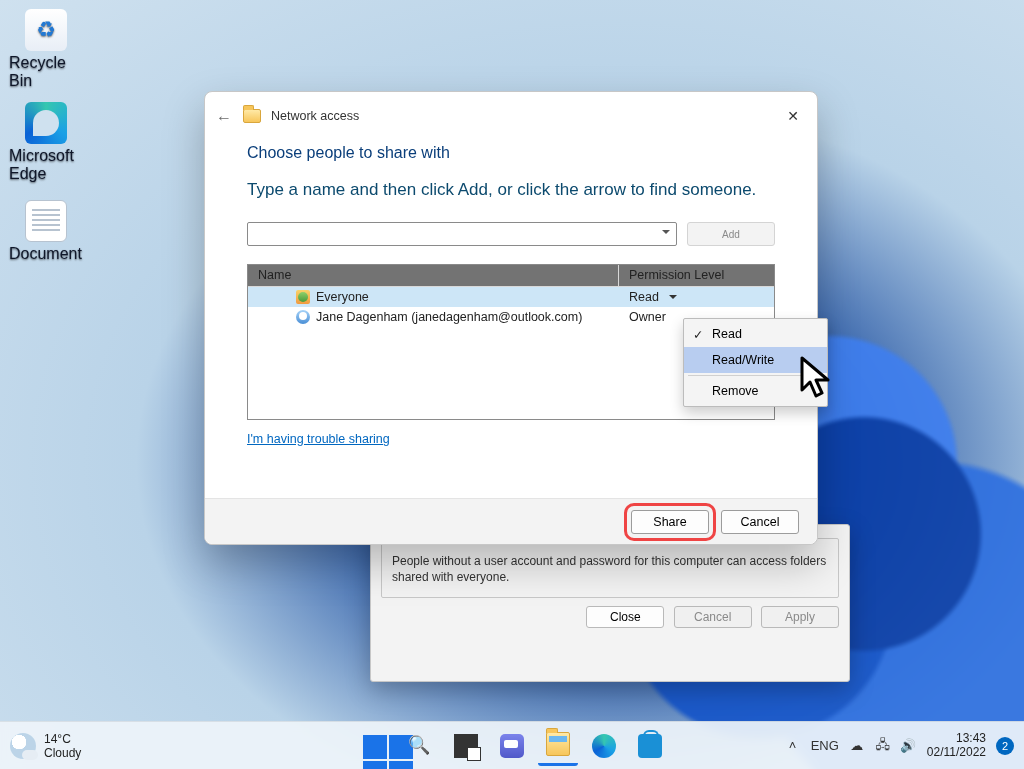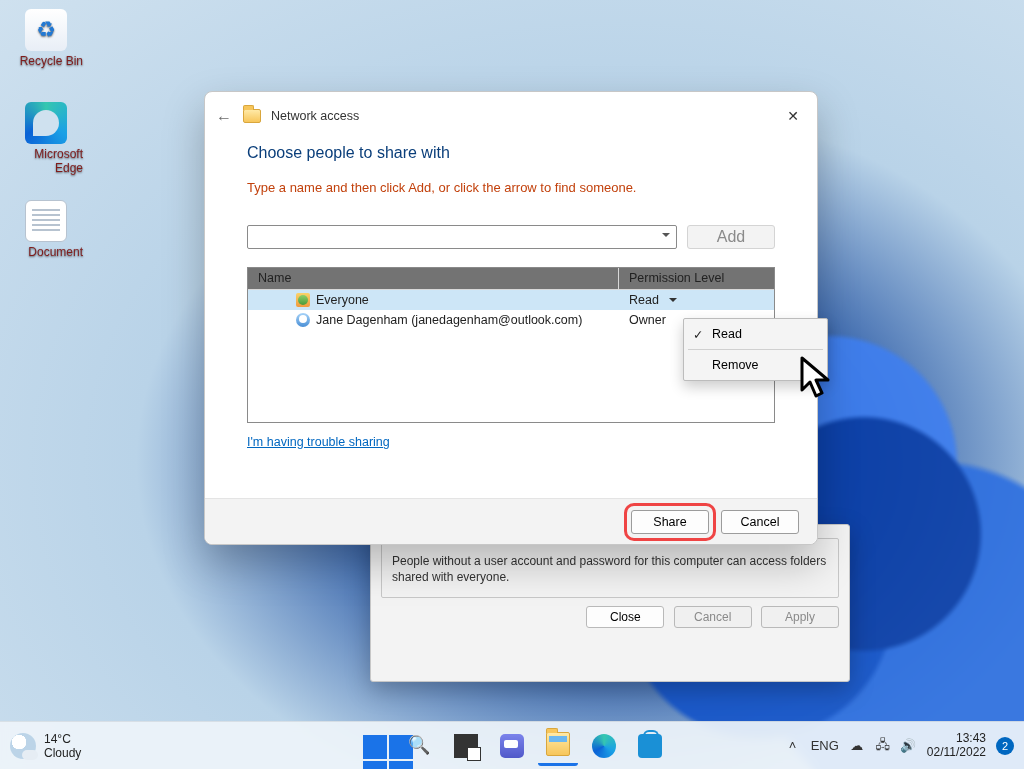--- a/index.html
+++ b/index.html
@@ -17,21 +17,21 @@
       radial-gradient(circle at 60% 55%, #0b3fa8 0 20%, transparent 21%),
       radial-gradient(circle at 45% 65%, #1454c9 0 22%, transparent 23%),
       radial-gradient(circle at 70% 70%, #2d6fe0 0 25%, transparent 26%),
       radial-gradient(circle at 55% 45%, #3f7ff0 0 23%, transparent 24%);
     filter: blur(1px);
     opacity: 0.9;
     pointer-events: none;
   }
 
   
-  .desktop-icon { position: absolute; width: 74px; text-align: right; color: #7f1d1d; font-size: 12px; text-shadow: 0 1px 2px rgba(0,0,0,.6); }
+  .desktop-icon { position: absolute; width: 74px; text-align: left; color: #0f172a; font-size: 16px; text-shadow: 0 1px 2px rgba(0,0,0,.6); }
   .desktop-icon .ic { width: 42px; height: 42px; margin: 0 auto 3px; display:flex; align-items:center; justify-content:center; border-radius:6px; }
   .ic-recycle { background: linear-gradient(#fff,#e8eef6); position:relative; }
   .ic-recycle::after{ content:"♻"; color:#2279d4; font-size:22px;}
   .ic-edge { background: conic-gradient(#36c7b0,#1aa0e6,#0b62d6,#36c7b0); border-radius:50%; position:relative;}
   .ic-edge::after{content:""; position:absolute; inset:8px; background:#cfe1ef; border-radius:50% 50% 50% 0;}
   .ic-doc { background:#fff; border:1px solid #b7c3d0; border-radius:2px; position:relative;}
   .ic-doc::before{content:""; position:absolute; left:6px; right:6px; top:8px; height:2px; background:#b7c3d0; box-shadow:0 5px 0 #b7c3d0,0 10px 0 #b7c3d0,0 15px 0 #b7c3d0,0 20px 0 #b7c3d0;}
   .di1{ left:9px; top:9px;} .di2{ left:9px; top:102px;} .di3{ left:9px; top:200px;}
 
   
@@ -67,31 +67,31 @@
   .sd-back{ width:18px; height:18px; color:#6b6b6b; display:flex; align-items:center; justify-content:center; font-size:16px;}
   .sd-folder-ic{ width:18px; height:14px; background:linear-gradient(#ffe9a6,#f7c65b); border:1px solid #d9a63c; border-radius:2px; position:relative;}
   .sd-folder-ic::before{content:""; position:absolute; left:-1px; top:-5px; width:9px; height:4px; background:#f7c65b; border:1px solid #d9a63c; border-bottom:none; border-radius:2px 2px 0 0;}
   .sd-title{ font-size:12.5px; color:#333;}
   .sd-close{
     position:absolute; right:10px; top:10px; width:28px; height:28px;
     display:flex; align-items:center; justify-content:center; color:#333; font-size:14px; border-radius:4px;
   }
   .sd-body{ padding:4px 42px 0; flex:1; }
   .sd-heading{ color:#0a3e7a; font-size:16px; font-weight:400; margin-bottom:18px;}
-  .sd-sub{ font-size:13px; color:#c2410c; margin-bottom:30px;}
+  .sd-sub{ font-size:17px; color:#0c4a6e; margin-bottom:22px;}
   .sd-addrow{ display:flex; gap:10px; margin-bottom:18px;}
   .sd-combo{
     flex:1; height:24px; border:1px solid #8a8a8a; border-radius:2px; background:#fff; position:relative;
   }
   .sd-combo::after{
     content:""; position:absolute; right:6px; top:50%; transform:translateY(-50%);
     border:4px solid transparent; border-top-color:#555;
   }
   .sd-addbtn{
-    width:88px; height:24px; font-size:16px; color:#8a8a8a; background:#f3f3f3;
+    width:88px; height:24px; font-size:10px; color:#8a8a8a; background:#f3f3f3;
     border:1px solid #d4d4d4; border-radius:3px;
   }
   .sd-table{
     border:1px solid #8a8a8a; height:156px; font-size:12.5px; color:#222;
     display:flex; flex-direction:column; position:relative;
   }
   .sd-thead{ display:flex; height:22px; background:#737373;}
   .sd-th{ padding:3px 10px; border-bottom:1px solid #d8d8d8;}
   .col-name{ flex:1; border-right:1px solid #d8d8d8;}
   .col-perm{ width:155px;}
@@ -245,20 +245,21 @@
     <a href="#" class="sd-trouble">I'm having trouble sharing</a>
   </div>
   <div class="sd-footer">
     <button class="sd-btn sd-highlight">Share</button>
     <button class="sd-btn">Cancel</button>
   </div>
 </div>
 
 <div class="perm-menu">
   <div class="pm-item checked">Read</div>
+  <div class="pm-item hover">Read/Write</div>
   <div class="pm-sep"></div>
   <div class="pm-item">Remove</div>
 </div>
 
 <svg class="cursor-svg" width="40" height="46" viewBox="0 0 40 46">
   <path d="M2 2 L2 34 L10 26 L16 40 L22 37 L16 24 L28 24 Z" fill="#fff" stroke="#000" stroke-width="3" stroke-linejoin="round"></path>
 </svg>
 
 <div class="taskbar">
   <div class="tb-left">

